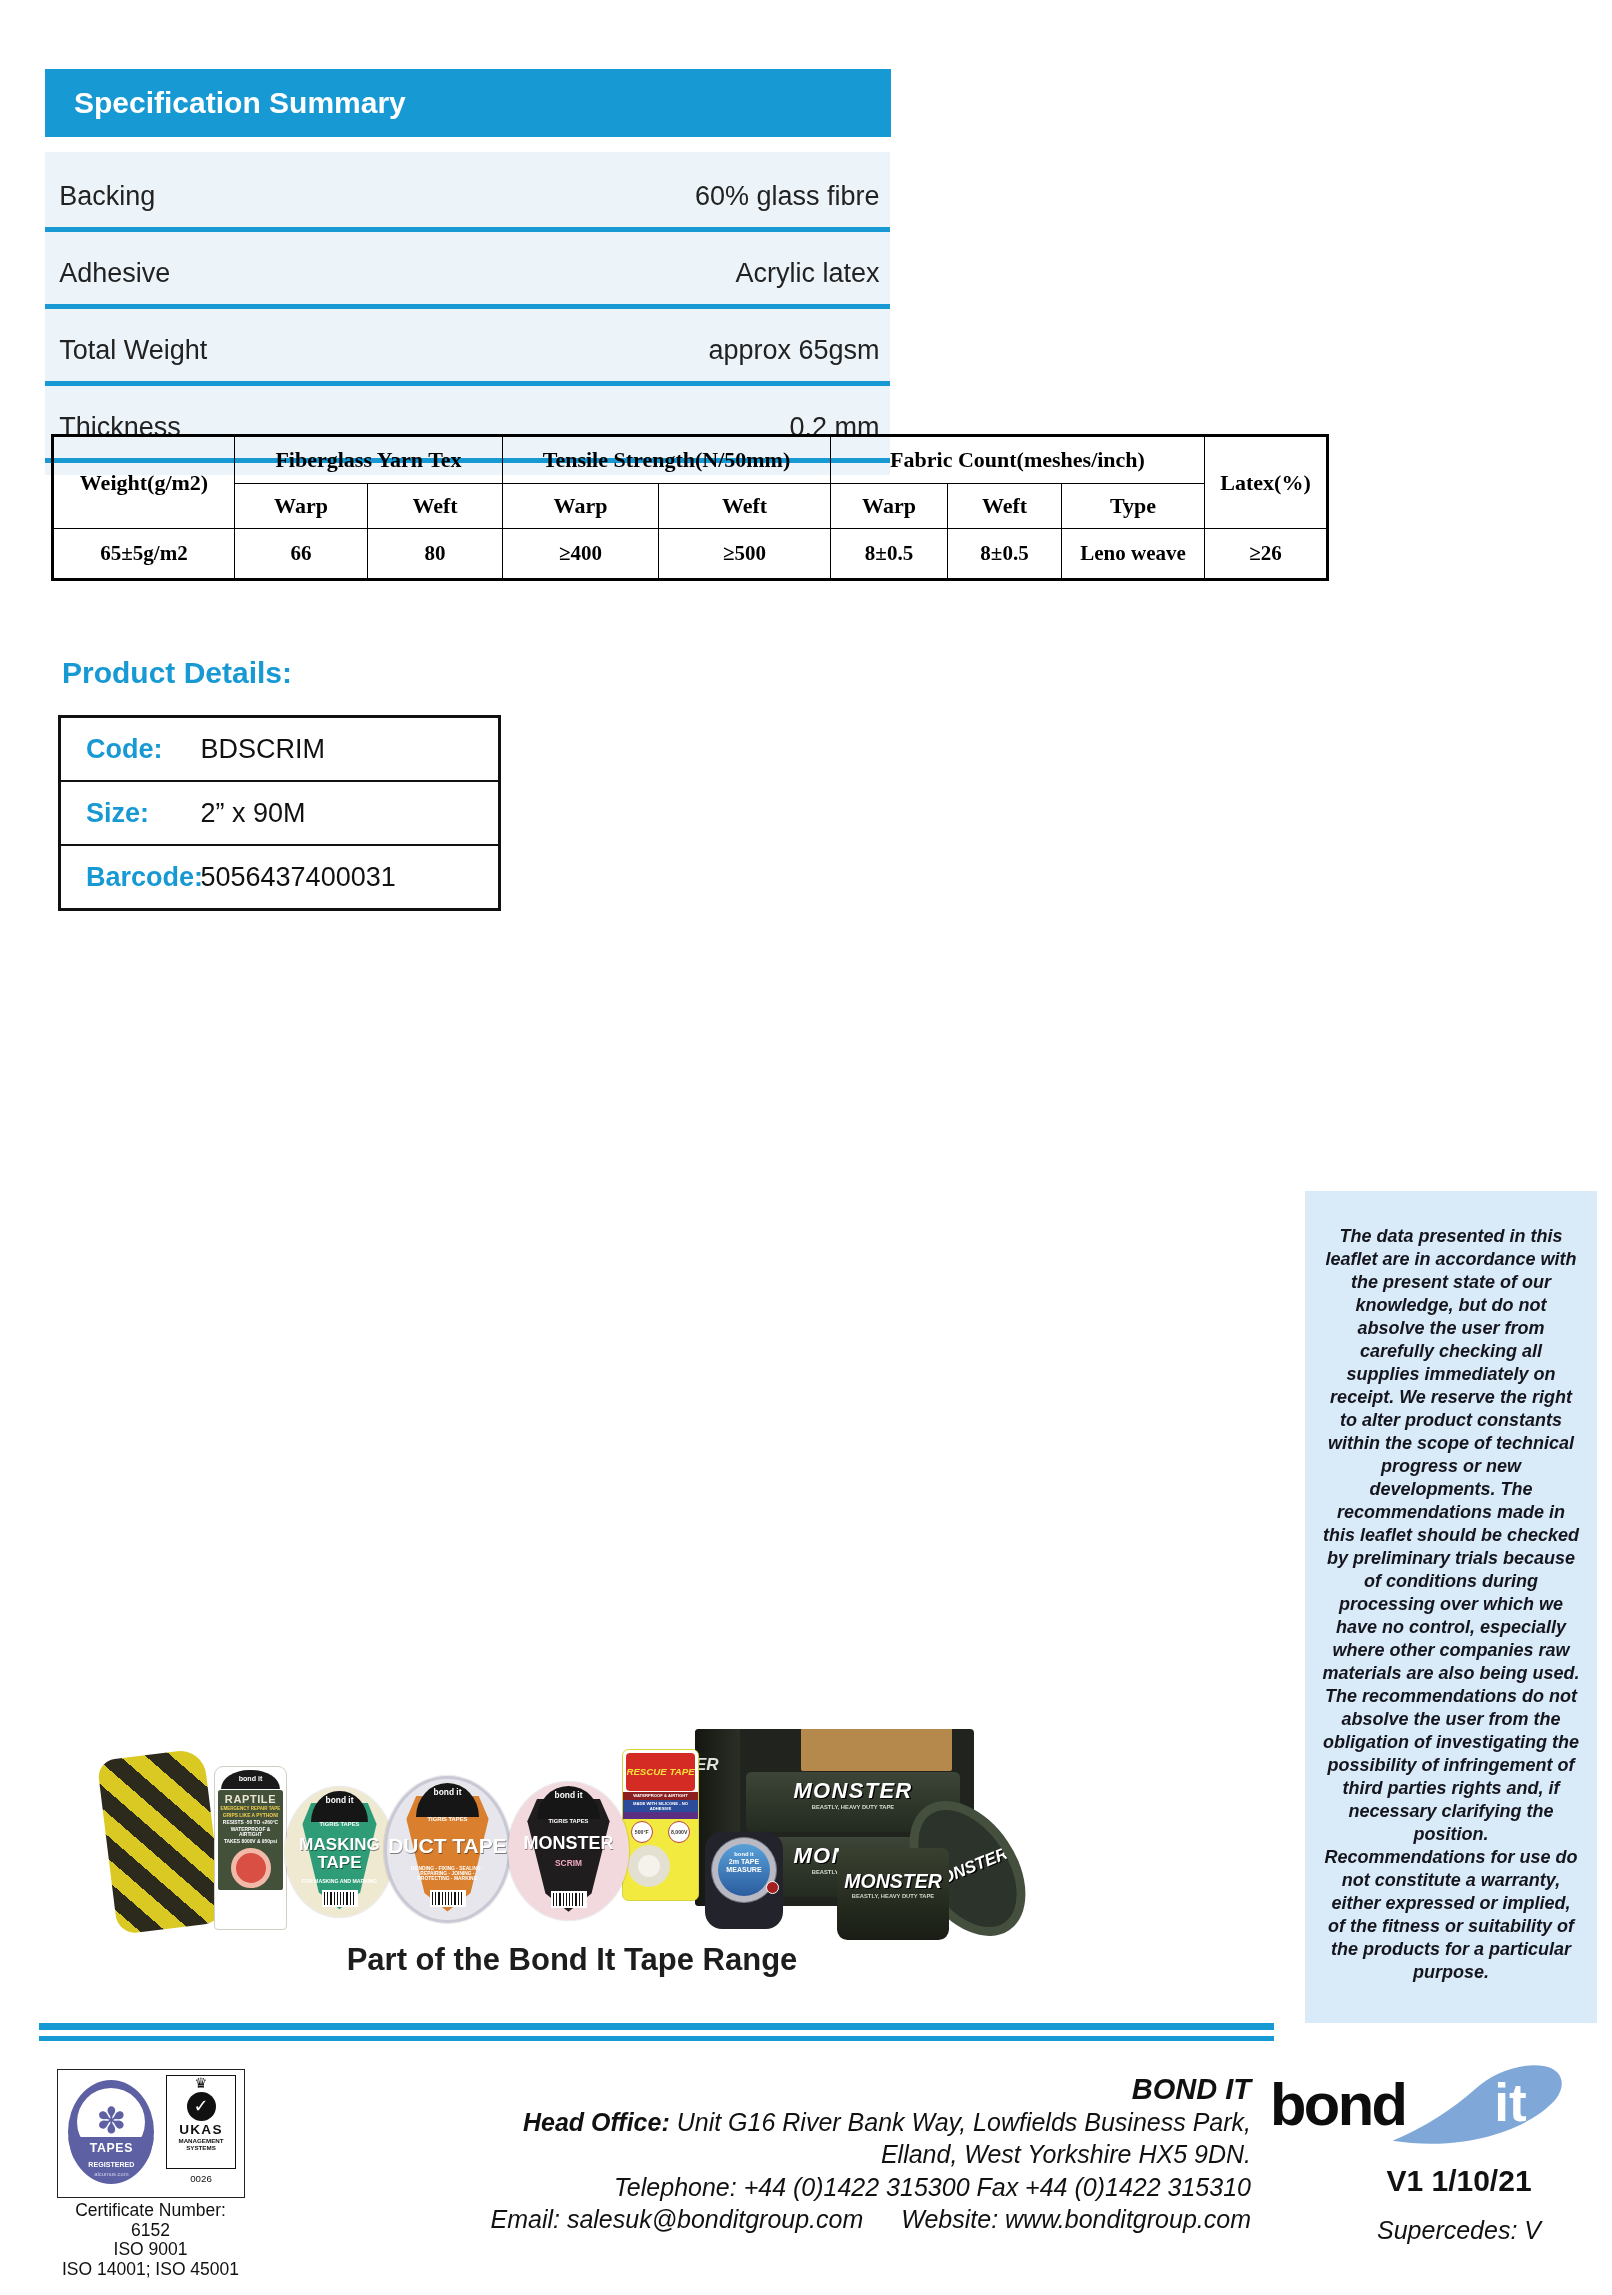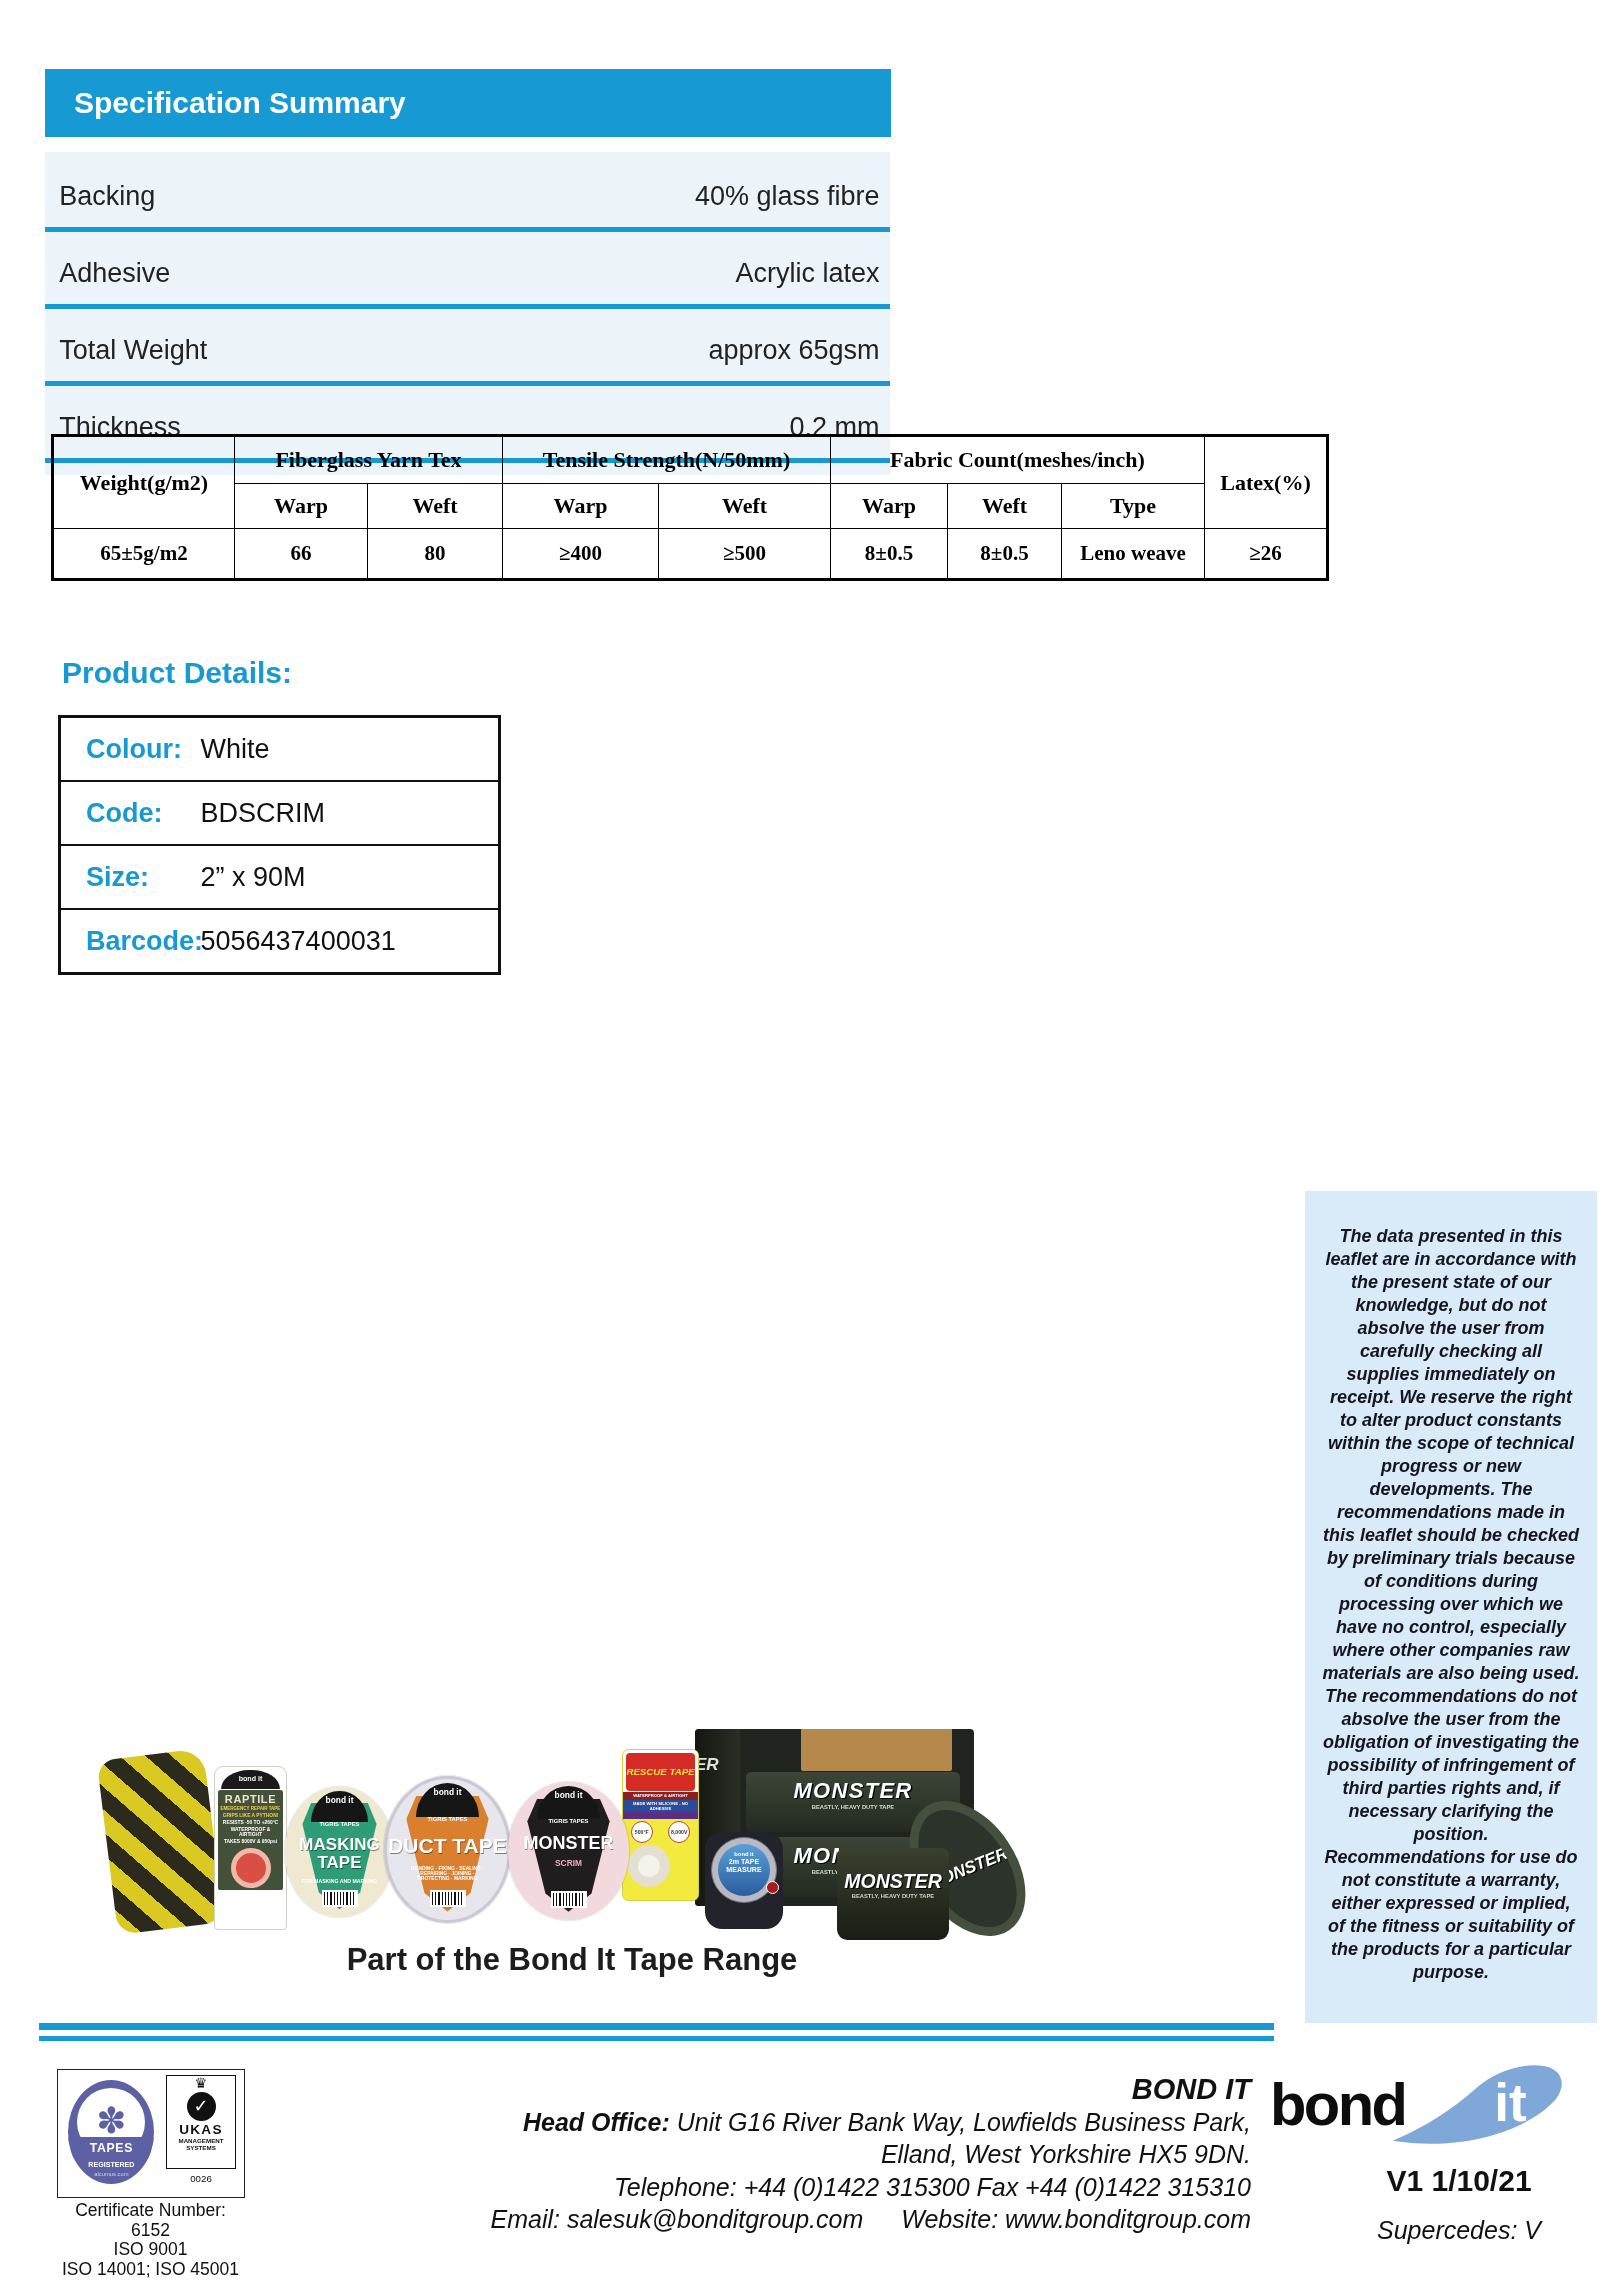--- a/index.html
+++ b/index.html
@@ -174,21 +174,21 @@
 
 <div class="page">
 
   <header class="spec-bar">
     <span>Specification Summary</span>
   </header>
 
   <section class="spec-panel">
     <div class="spec-row">
       <span class="lbl">Backing</span>
-      <span class="val">40% glass fibre</span>
+      <span class="val">60% glass fibre</span>
     </div>
     <div class="spec-row">
       <span class="lbl">Adhesive</span>
       <span class="val">Acrylic latex</span>
     </div>
     <div class="spec-row">
       <span class="lbl">Total Weight</span>
       <span class="val">approx 65gsm</span>
     </div>
     <div class="spec-row">
@@ -240,24 +240,20 @@
   </tbody>
     </table>
 
   <h2 class="pd-heading">Product Details:</h2>
   <table class="details-table">
     <colgroup>
         <col style="width:140px">
         <col>
       </colgroup>
     <tbody>
-        <tr>
-      <td class="dlbl">Colour:</td>
-      <td class="dval">White</td>
-    </tr>
     <tr>
       <td class="dlbl">Code:</td>
       <td class="dval">BDSCRIM</td>
     </tr>
     <tr>
       <td class="dlbl">Size:</td>
       <td class="dval">2” x 90M</td>
     </tr>
     <tr>
       <td class="dlbl">Barcode:</td>

